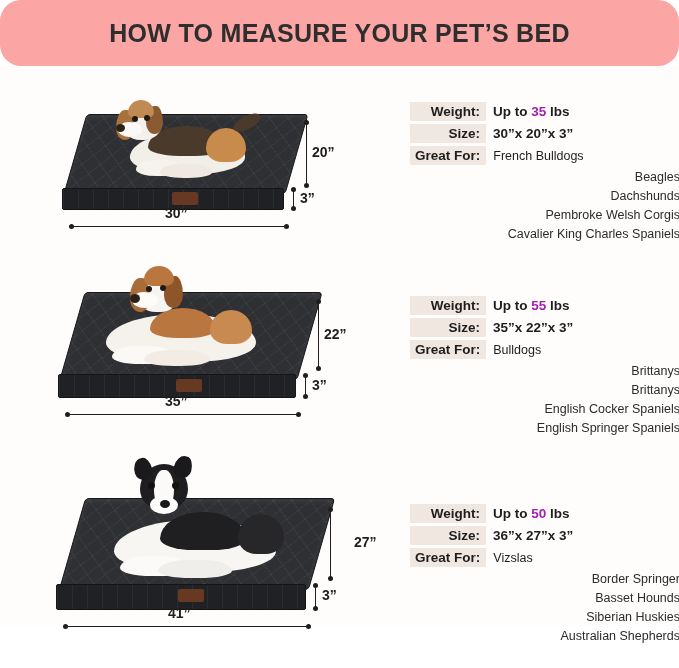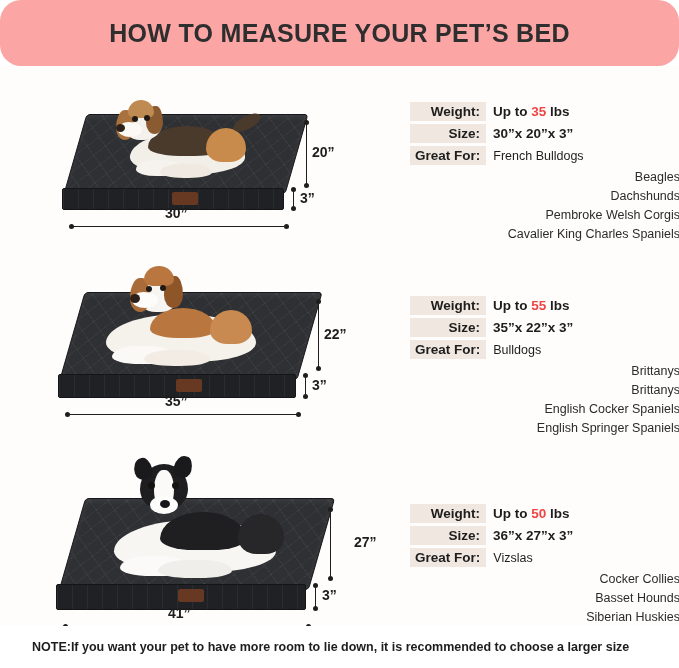--- a/index.html
+++ b/index.html
@@ -158,21 +158,21 @@
     min-width: 76px;
     display: inline-block;
   }
   .spec-val {
     font-size: 13.5px;
     font-weight: bold;
     color: #1d1d1d;
     padding-left: 7px;
     white-space: nowrap;
   }
-  .spec-val .accent { color: #ef4444; }
+  .spec-val .accent { color: #a21caf; }
   .breeds {
     margin-top: 3px;
     padding-left: 83px;
   }
   .breed {
     font-size: 12.5px;
     color: #2b2b2b;
     line-height: 19px;
     white-space: nowrap;
   }
@@ -389,27 +389,24 @@
         </div>
         <div class="spec-line">
           <span class="spec-key">Size:</span>
           <span class="spec-val">36”x 27”x 3”</span>
         </div>
         <div class="spec-line">
           <span class="spec-key">Great For:</span>
           <span class="spec-val" style="font-weight:normal;font-size:12.5px;">Vizslas</span>
         </div>
         <div class="breeds">
-          <div class="breed">Cocker Collies</div>
+          <div class="breed">Border Springer</div>
           <div class="breed">Basset Hounds</div>
           <div class="breed">Siberian Huskies</div>
           <div class="breed">Australian Shepherds</div>
         </div>
       </div>
     </div>
 
   </div>
 
-  <div class="footer">
-    <div class="footer-note">NOTE:If you want your pet to have more room to lie down, it is recommended to choose a larger size</div>
-  </div>
 
 </div>
 
 </body></html>

